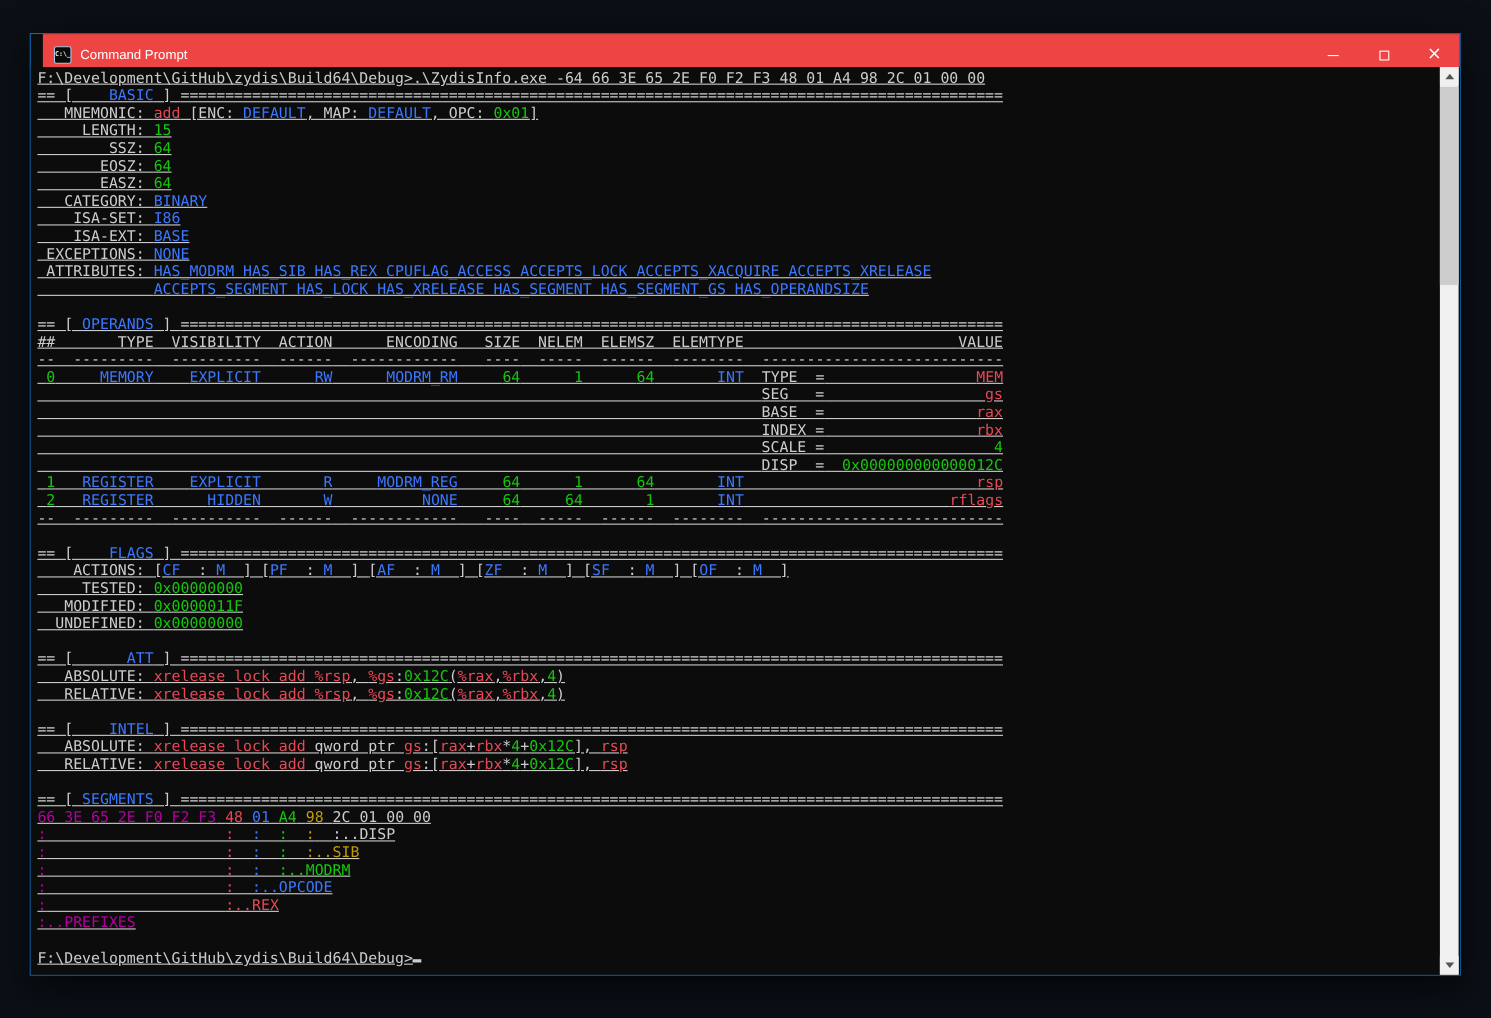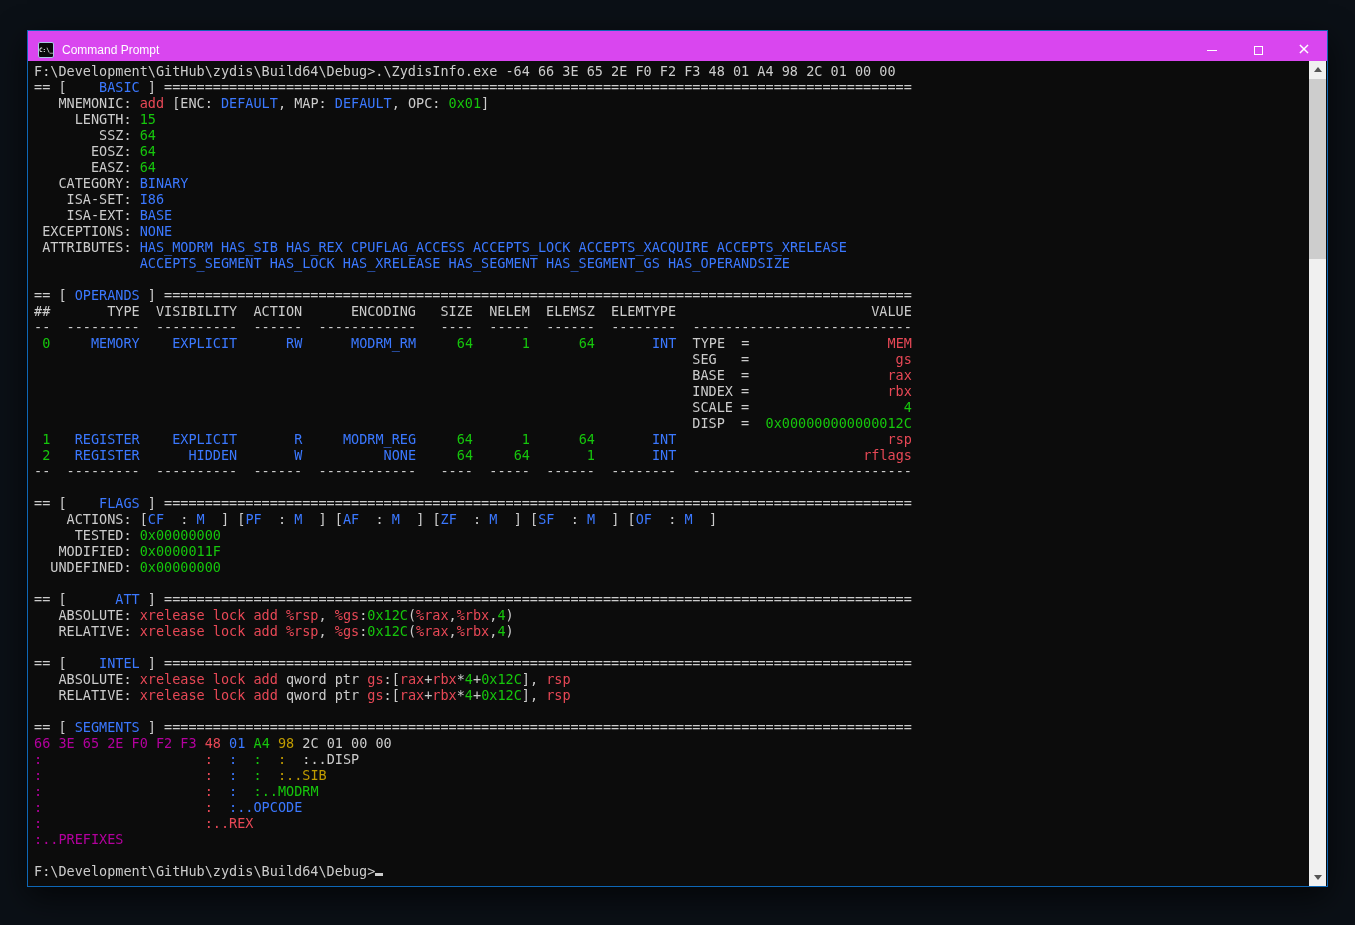--- a/index.html
+++ b/index.html
@@ -5,22 +5,22 @@
   * { margin:0; padding:0; box-sizing:border-box; }
   html,body { width:1355px; height:925px; background:#0B1016; overflow:hidden; }
   body { position:relative; font-family:"Liberation Sans", sans-serif; }
 
   .window {
     position:absolute; left:27px; top:30px; width:1301px; height:857px;
     background:#0C0C0C; border:1px solid #0E67B6;
     box-shadow:0 10px 30px rgba(0,0,0,0.65);
   }
   .titlebar {
-    position:absolute; top:0; left:0; right:0; height:38px;
-    background:#d946ef; display:flex; align-items:center;
+    position:absolute; top:0; left:11px; right:0; height:38px;
+    background:#ef4444; display:flex; align-items:center;
   }
   .titlebar-icon {
     width:16px; height:16px; margin-left:10px; flex:0 0 auto;
     background:#0A0A0A; border:1px solid #A9C6E2; border-radius:2px;
     color:#E8E8E8; font:bold 6px/13px "DejaVu Sans Mono", monospace;
     text-align:center; overflow:hidden;
   }
   .titlebar-title {
     color:#FFFFFF; font-size:12px; margin-left:8px; flex:1 1 auto;
     white-space:nowrap; overflow:hidden;
@@ -30,21 +30,21 @@
   .min-glyph { width:10px; height:1px; background:#FFFFFF; }
   .max-glyph { width:9px; height:9px; border:1px solid #FFFFFF; }
   .close-glyph { font-size:16px; line-height:16px; font-family:"DejaVu Sans", sans-serif; margin-top:-2px; }
 
   .console { position:absolute; top:30px; left:0; right:0; bottom:0; background:#0C0C0C; }
   pre.term {
     position:absolute; top:2px; left:6px;
     font-family:"DejaVu Sans Mono", monospace; font-size:13.5px; line-height:16px;
     color:#CCCCCC;
   }
-  .line { height:16px; white-space:pre; }
+  .line { height:16px; white-space:pre;text-decoration:underline; }
   .cursor { display:inline-block; width:8px; height:3px; background:#CCCCCC; }
 
   .scrollbar { position:absolute; top:0; right:1px; bottom:0; width:17px; background:#F0F0F0; }
   .sb-btn { position:absolute; left:0; width:17px; height:17px; background:#F0F0F0;
             display:flex; align-items:center; justify-content:center; }
   .sb-btn.up { top:0; } .sb-btn.down { bottom:0; }
   .tri-up { width:0; height:0; border-left:4px solid transparent; border-right:4px solid transparent; border-bottom:5px solid #555555; }
   .tri-down { width:0; height:0; border-left:4px solid transparent; border-right:4px solid transparent; border-top:5px solid #555555; }
   .sb-thumb { position:absolute; left:0; top:18px; width:17px; height:180px; background:#CDCDCD; }
 </style>

